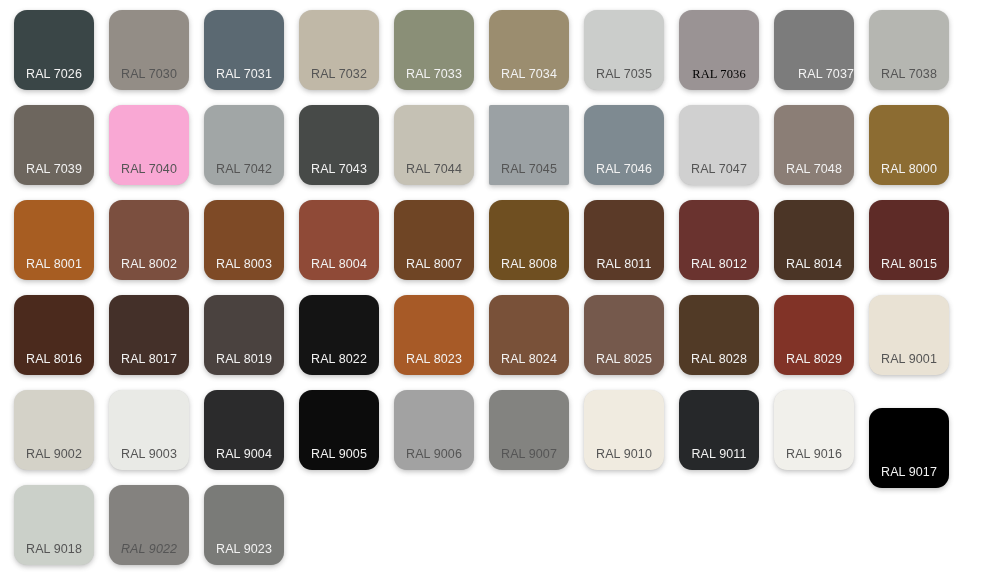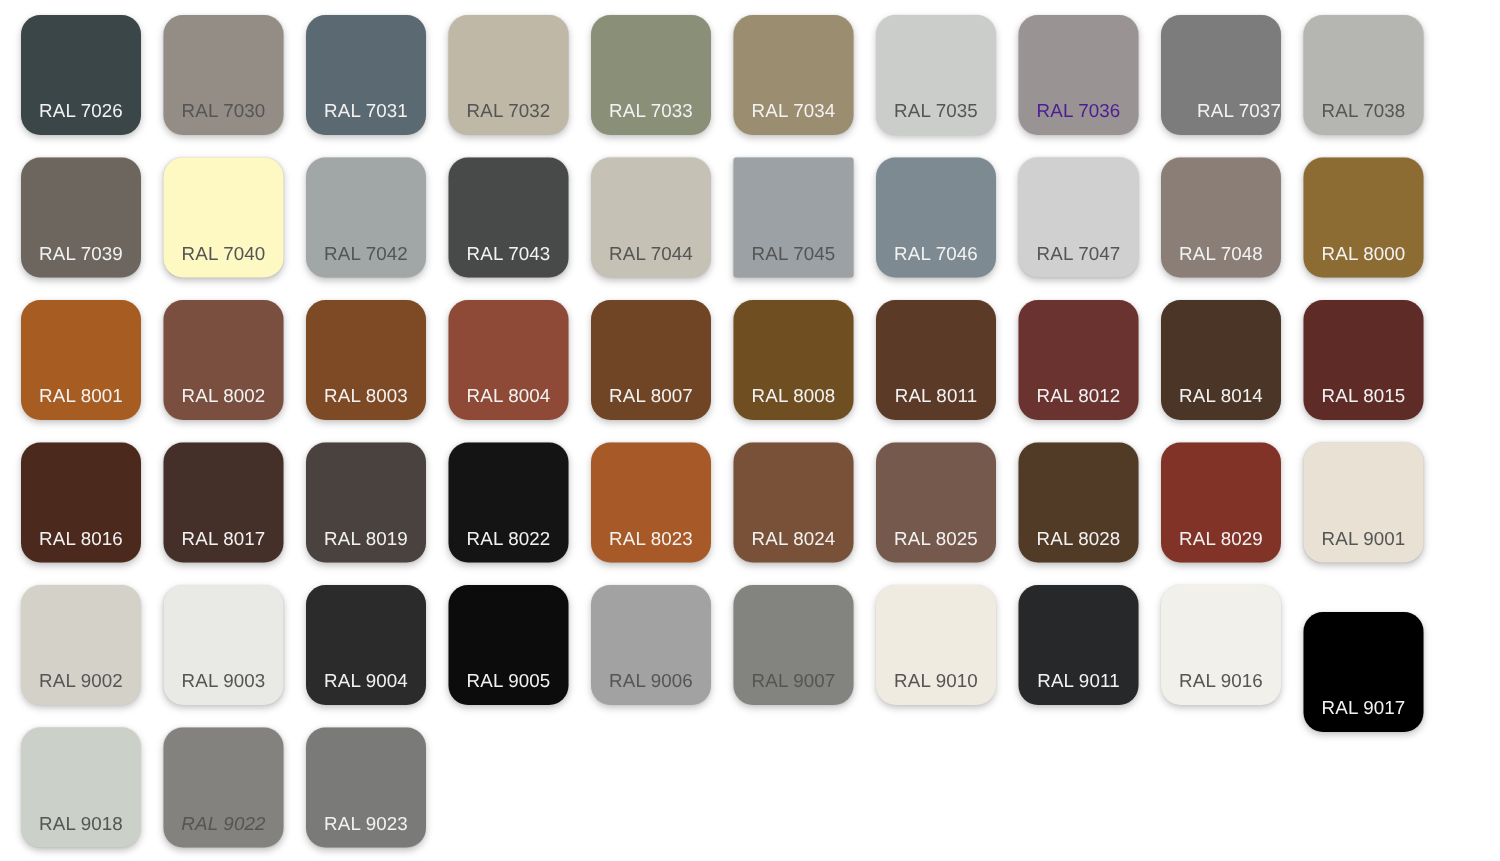--- a/index.html
+++ b/index.html
@@ -65,32 +65,32 @@
     <div class="swatch" style="left: 394px; top: 10px; width: 80px; height: 80px; border-radius: 13px; background: rgb(138, 143, 119);">
       <span class="swatch-label" style="color: rgb(242, 242, 242);">RAL 7033</span>
     </div>
     <div class="swatch" style="left: 489px; top: 10px; width: 80px; height: 80px; border-radius: 13px; background: rgb(155, 141, 111);">
       <span class="swatch-label" style="color: rgb(242, 242, 242);">RAL 7034</span>
     </div>
     <div class="swatch" style="left: 584px; top: 10px; width: 80px; height: 80px; border-radius: 13px; background: rgb(203, 205, 203);">
       <span class="swatch-label" style="color: rgb(85, 85, 85);">RAL 7035</span>
     </div>
     <div class="swatch" style="left: 679px; top: 10px; width: 80px; height: 80px; border-radius: 13px; background: rgb(154, 147, 148);">
-      <span class="swatch-label" style="color: #4c1d95;">RAL 7036</span>
+      <span class="swatch-label" style="color: #000000; font-family: Liberation Serif, serif;">RAL 7036</span>
     </div>
     <div class="swatch" style="left: 774px; top: 10px; width: 80px; height: 80px; border-radius: 13px; background: rgb(124, 124, 124);">
       <span class="swatch-label" style="color: rgb(242, 242, 242); text-align: right;">RAL 7037</span>
     </div>
     <div class="swatch" style="left: 869px; top: 10px; width: 80px; height: 80px; border-radius: 13px; background: rgb(181, 182, 177);">
       <span class="swatch-label" style="color: rgb(85, 85, 85);">RAL 7038</span>
     </div>
     <div class="swatch" style="left: 14px; top: 105px; width: 80px; height: 80px; border-radius: 13px; background: rgb(109, 102, 94);">
       <span class="swatch-label" style="color: rgb(242, 242, 242);">RAL 7039</span>
     </div>
-    <div class="swatch" style="left: 109px; top: 105px; width: 80px; height: 80px; border-radius: 13px; background: #fef9c3;">
+    <div class="swatch" style="left: 109px; top: 105px; width: 80px; height: 80px; border-radius: 13px; background: #f9a8d4;">
       <span class="swatch-label" style="color: rgb(85, 85, 85);">RAL 7040</span>
     </div>
     <div class="swatch" style="left: 204px; top: 105px; width: 80px; height: 80px; border-radius: 13px; background: rgb(161, 166, 166);">
       <span class="swatch-label" style="color: rgb(85, 85, 85);">RAL 7042</span>
     </div>
     <div class="swatch" style="left: 299px; top: 105px; width: 80px; height: 80px; border-radius: 13px; background: rgb(71, 74, 72);">
       <span class="swatch-label" style="color: rgb(242, 242, 242);">RAL 7043</span>
     </div>
     <div class="swatch" style="left: 394px; top: 105px; width: 80px; height: 80px; border-radius: 13px; background: rgb(197, 193, 180);">
       <span class="swatch-label" style="color: rgb(85, 85, 85);">RAL 7044</span>

